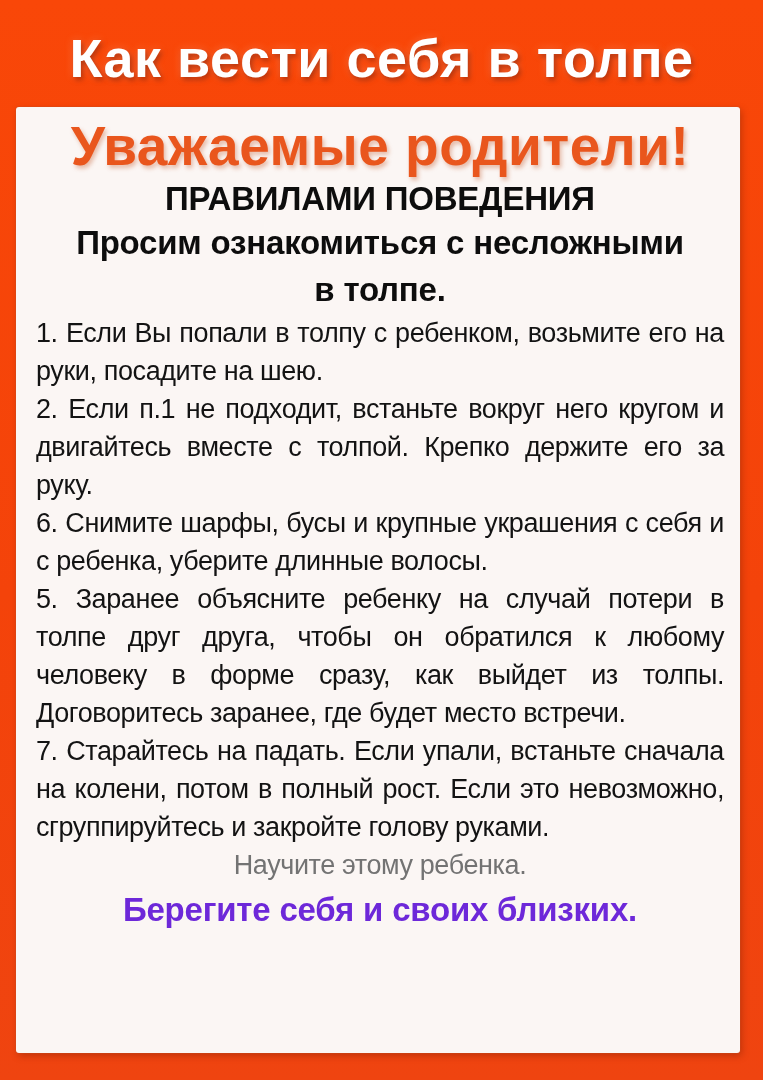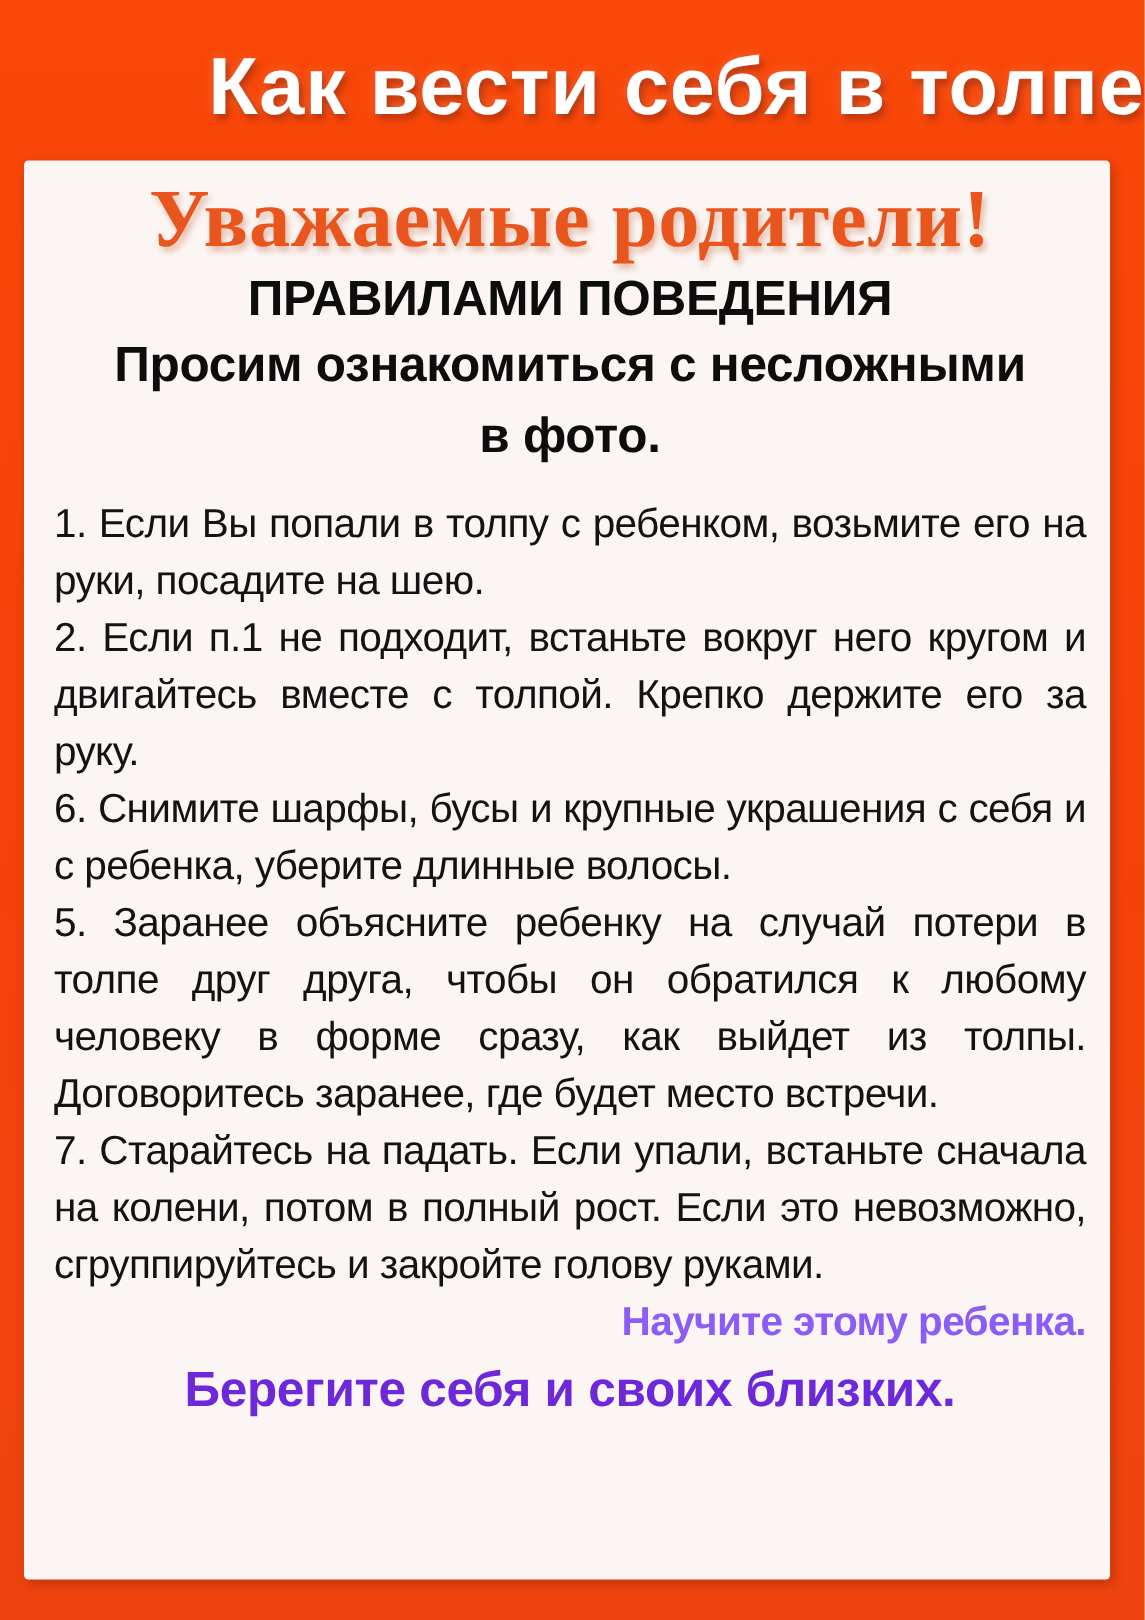--- a/index.html
+++ b/index.html
@@ -20,21 +20,21 @@
     background: linear-gradient(180deg, #f94708 0%, #f4430a 55%, #ef4410 100%);
   }
   
   .header-band {
     position: absolute;
     left: 0; top: 0;
     width: 763px;
     height: 107px;
     display: flex;
     align-items: center;
-    justify-content: flex-end;
+    justify-content: center;
   }
   .header-band h1 {
     margin: 0;
     padding-top: 8px;
     color: #ffffff;
     font-size: 54px;
     font-weight: bold;
     letter-spacing: 0.5px;
     white-space: nowrap;
     text-shadow: 2px 3px 5px rgba(125, 25, 0, 0.55), 0 0 8px rgba(255, 225, 205, 0.25);
@@ -55,53 +55,51 @@
   .salutation {
     margin: 2px 0 0 0;
     text-align: center;
     color: #e9561d;
     font-size: 55px;
     font-weight: bold;
     line-height: 62px;
     letter-spacing: 0.5px;
     white-space: nowrap;
     text-shadow: 2px 3px 4px rgba(190, 75, 25, 0.35);
-    font-family: Liberation Serif, serif;
   }
   .intro-line {
     text-align: center;
     color: #0d0d0d;
     font-size: 33px;
     font-weight: bold;
     line-height: 44px;
     letter-spacing: -0.2px;
   }
   .intro-line.third {
     margin-top: 3px;
   }
   .rules {
-    margin-top: 18px;
+    margin-top: 2px;
     color: #131313;
     font-size: 27px;
     line-height: 38px;
     letter-spacing: -0.4px;
     text-align: justify;
   }
   .rule {
     margin: 0;
     text-align: justify;
   }
   .note {
     margin: 0;
-    color: #8b5cf6;
+    color: #737373;
     font-size: 27px;
     line-height: 38px;
     letter-spacing: -0.4px;
-    text-align: right;
-    font-weight: bold;
+    text-align: center;
   }
   .footer-line {
     margin-top: 7px;
     text-align: center;
     color: #6d28d9;
     font-size: 33px;
     font-weight: bold;
     letter-spacing: -0.2px;
   }
   
@@ -114,21 +112,21 @@
   <div class="header-band">
     <h1>Как вести себя в толпе</h1>
   </div>
 
   <div class="panel">
 
     <div class="salutation">Уважаемые родители!</div>
 
     <div class="intro-line">ПРАВИЛАМИ ПОВЕДЕНИЯ</div>
     <div class="intro-line">Просим ознакомиться с несложными</div>
-    <div class="intro-line third">в фото.</div>
+    <div class="intro-line third">в толпе.</div>
 
     <div class="rules">
       <p class="rule">1. Если Вы попали в толпу с ребенком, возьмите его на руки, посадите на шею.</p>
       <p class="rule">2. Если п.1 не подходит, встаньте вокруг него кругом и двигайтесь вместе с толпой. Крепко держите его за руку.</p>
       <p class="rule">6. Снимите шарфы, бусы и  крупные украшения с себя и с ребенка, уберите длинные волосы.</p>
       <p class="rule">5. Заранее объясните ребенку на случай потери в толпе друг друга, чтобы он обратился к любому человеку в форме сразу, как выйдет из толпы. Договоритесь заранее, где будет место встречи.</p>
       <p class="rule">7. Старайтесь на падать. Если упали, встаньте сначала на колени, потом в полный рост. Если это невозможно, сгруппируйтесь и закройте голову руками.</p>
       <p class="note">Научите этому ребенка.</p>
     </div>
 

